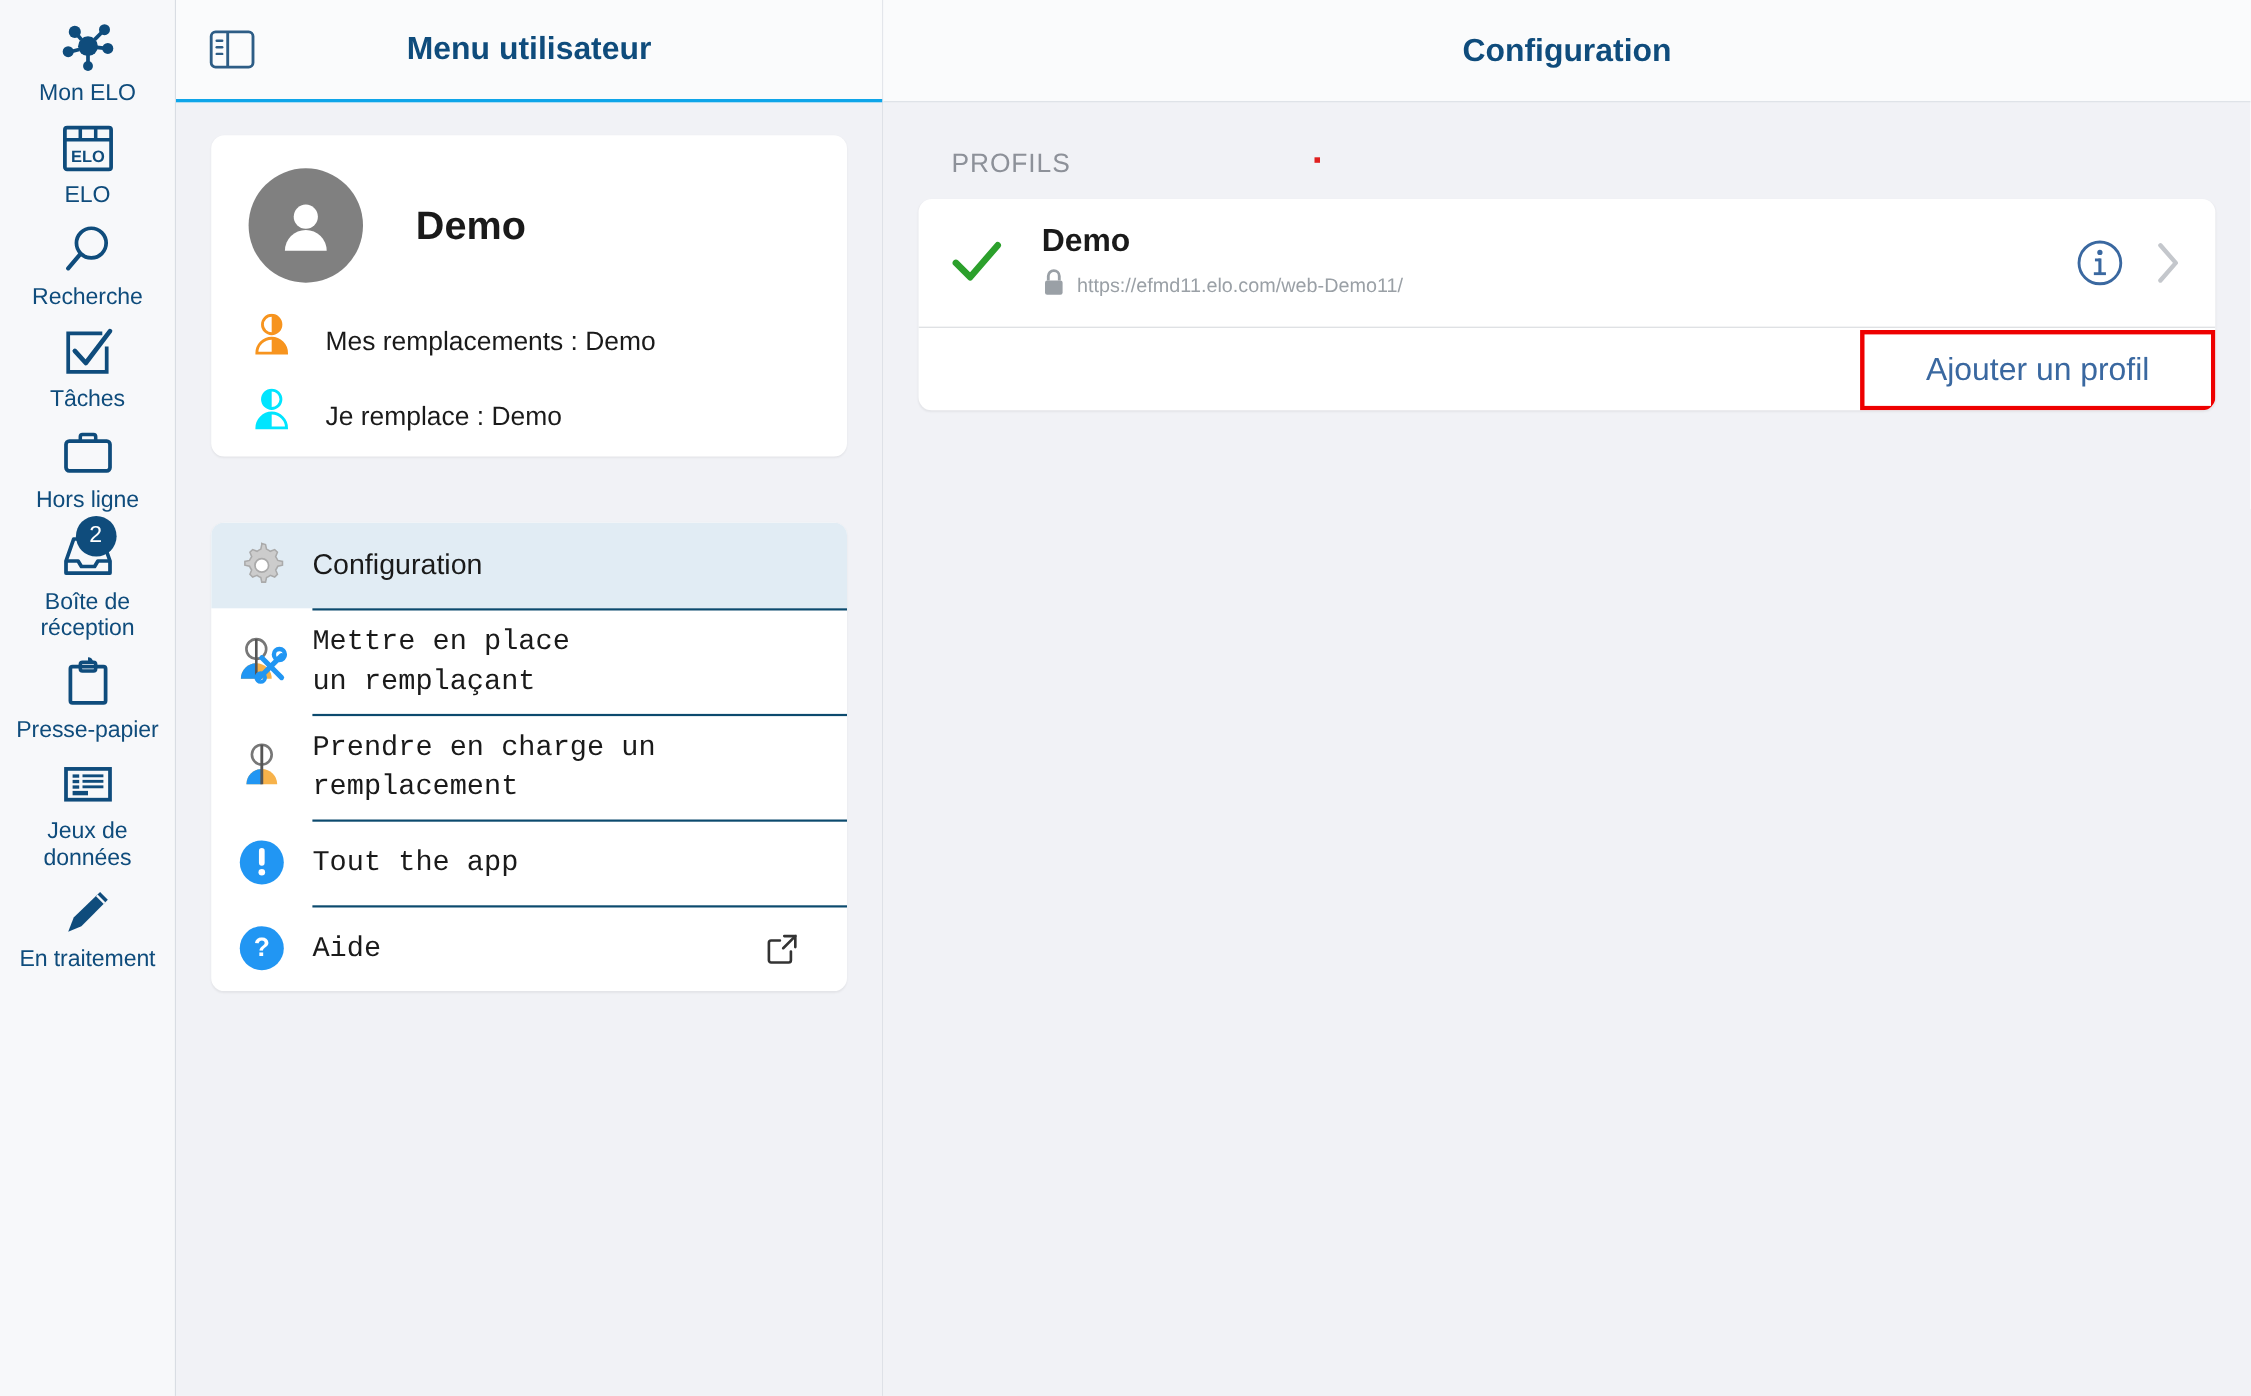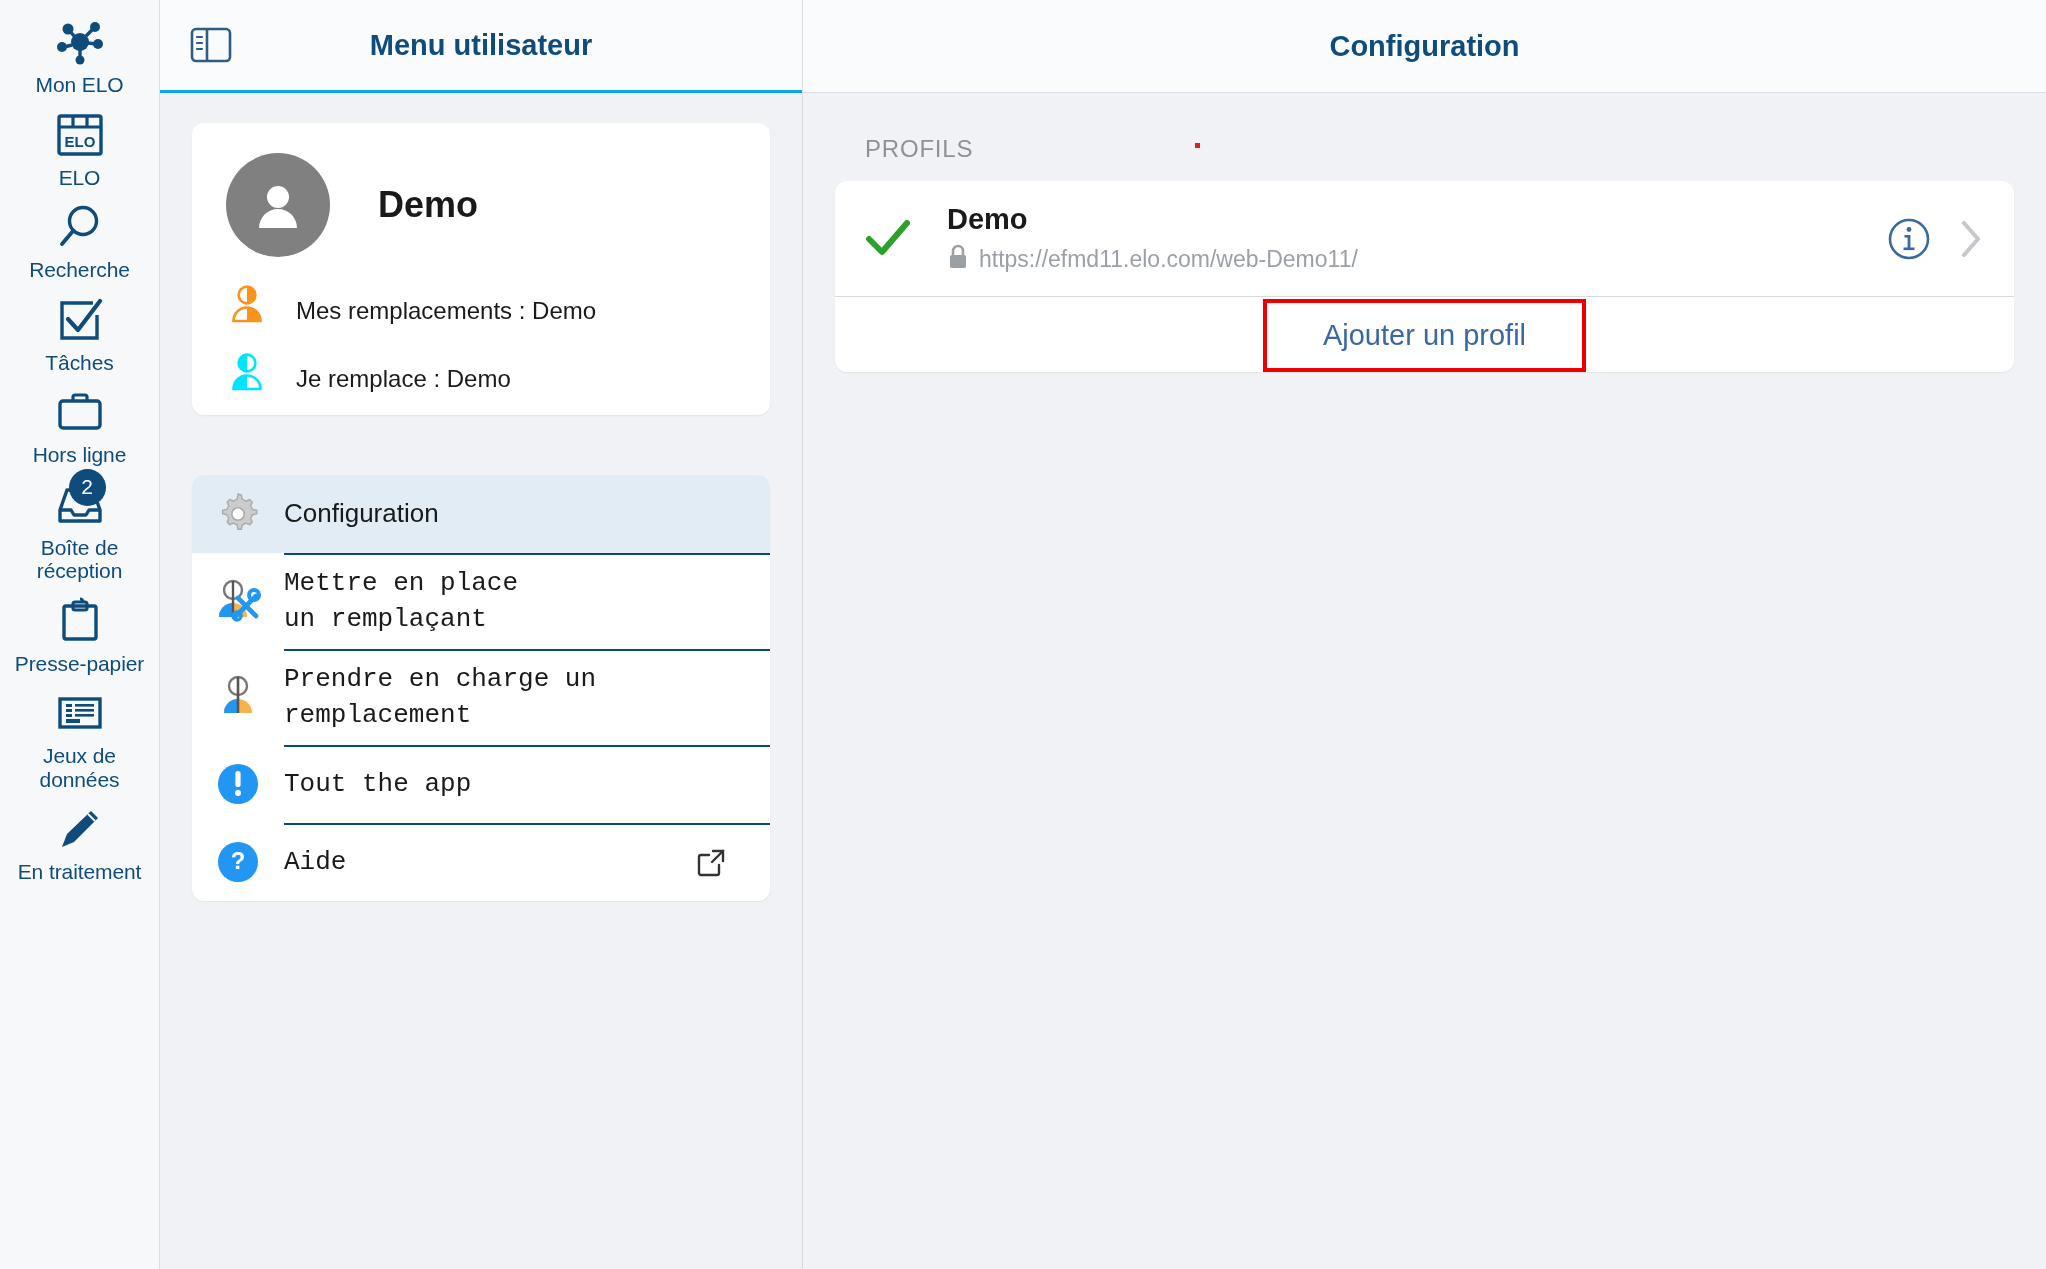--- a/index.html
+++ b/index.html
@@ -238,34 +238,34 @@
     font-size: 29px;
     font-weight: bold;
     color: #1a1a1a;
   }
   .profile-url-line {
     display: flex;
     align-items: center;
     margin-top: 8px;
   }
   .profile-url {
-    font-size: 23px;
+    font-size: 18px;
     color: #9aa0a6;
     margin-left: 10px;
   }
   .info-btn {
     width: 50px; height: 50px;
     display: flex; align-items: center; justify-content: center;
     cursor: pointer;
     margin-right: 24px;
   }
   .chev { display:flex; align-items:center; cursor: pointer;}
   .add-row {
     border-top: 1px solid #d7dade;
-    display: flex; align-items: center; justify-content: center;
+    display: flex; align-items: center; justify-content: flex-end;
     height: 76px;
     position: relative;
   }
   .add-btn {
     border: 4px solid #ee0000;
     background: #ffffff;
     color: #3a68a0;
     font-family: "Liberation Sans", sans-serif;
     font-size: 29px;
     padding: 18px 56px;

